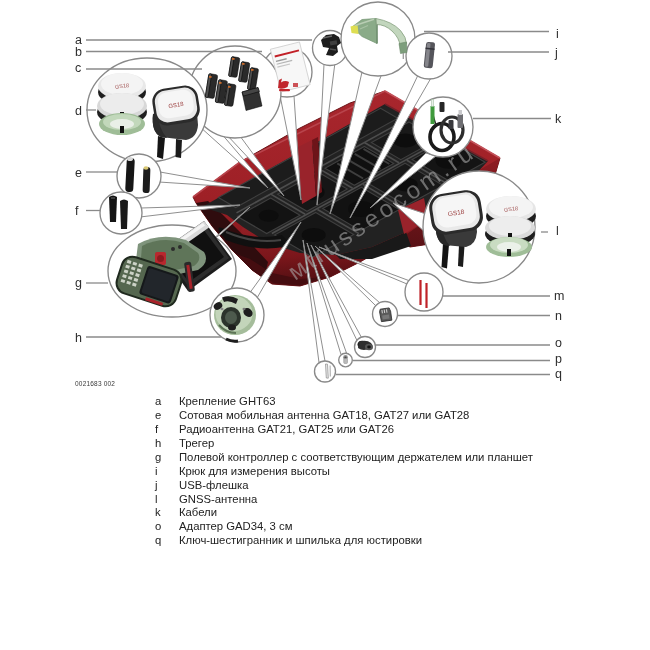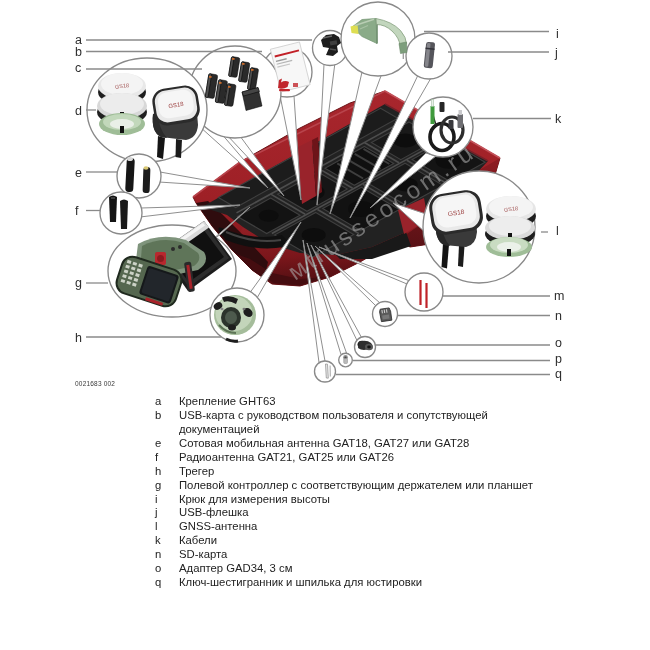--- a/index.html
+++ b/index.html
@@ -418,26 +418,23 @@
 <text x="555" y="347">o</text>
 <text x="555" y="362.5">p</text>
 <text x="555" y="377.5">q</text>
 </g>
 </g>
 </svg>
 </div>
 <div class="code">0021683 002</div>
 <div class="legend">
 <div class="row"><span class="lt">a</span>Крепление GHT63</div>
-<div class="row"><span class="lt">b</span>USB-карта с руководством пользователя и сопутствующей</div>
-<div class="row"><span class="lt"></span>документацией</div>
 <div class="row"><span class="lt">e</span>Сотовая мобильная антенна GAT18, GAT27 или GAT28</div>
 <div class="row"><span class="lt">f</span>Радиоантенна GAT21, GAT25 или GAT26</div>
 <div class="row"><span class="lt">h</span>Трегер</div>
 <div class="row"><span class="lt">g</span>Полевой контроллер с соответствующим держателем или планшет</div>
 <div class="row"><span class="lt">i</span>Крюк для измерения высоты</div>
 <div class="row"><span class="lt">j</span>USB-флешка</div>
 <div class="row"><span class="lt">l</span>GNSS-антенна</div>
 <div class="row"><span class="lt">k</span>Кабели</div>
-<div class="row"><span class="lt">n</span>SD-карта</div>
 <div class="row"><span class="lt">o</span>Адаптер GAD34, 3 см</div>
 <div class="row"><span class="lt">q</span>Ключ-шестигранник и шпилька для юстировки</div>
 </div>
 
 </body></html>

